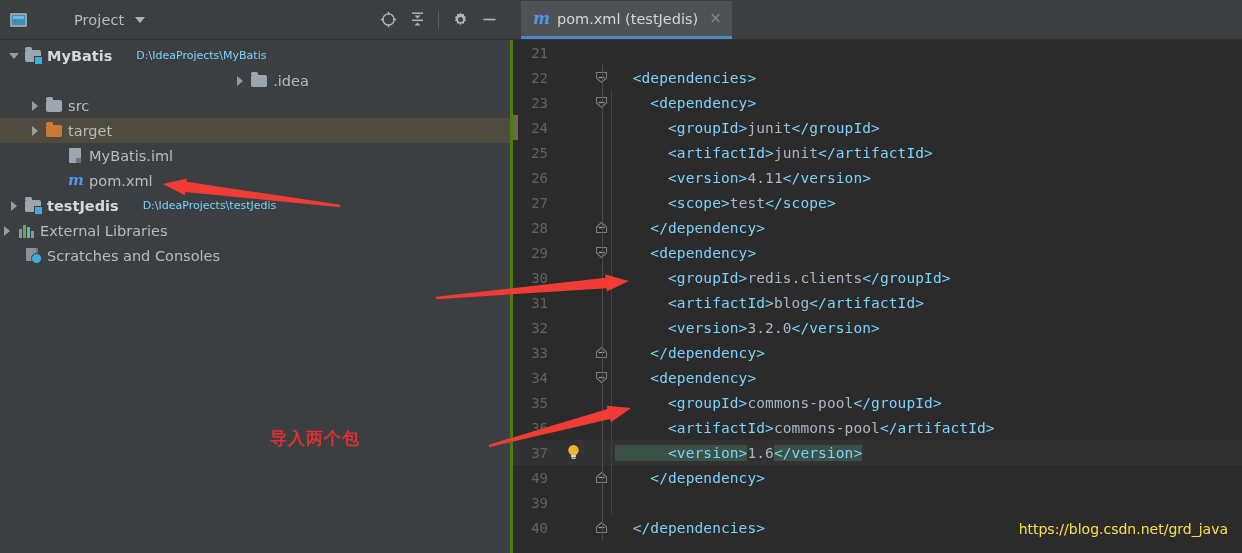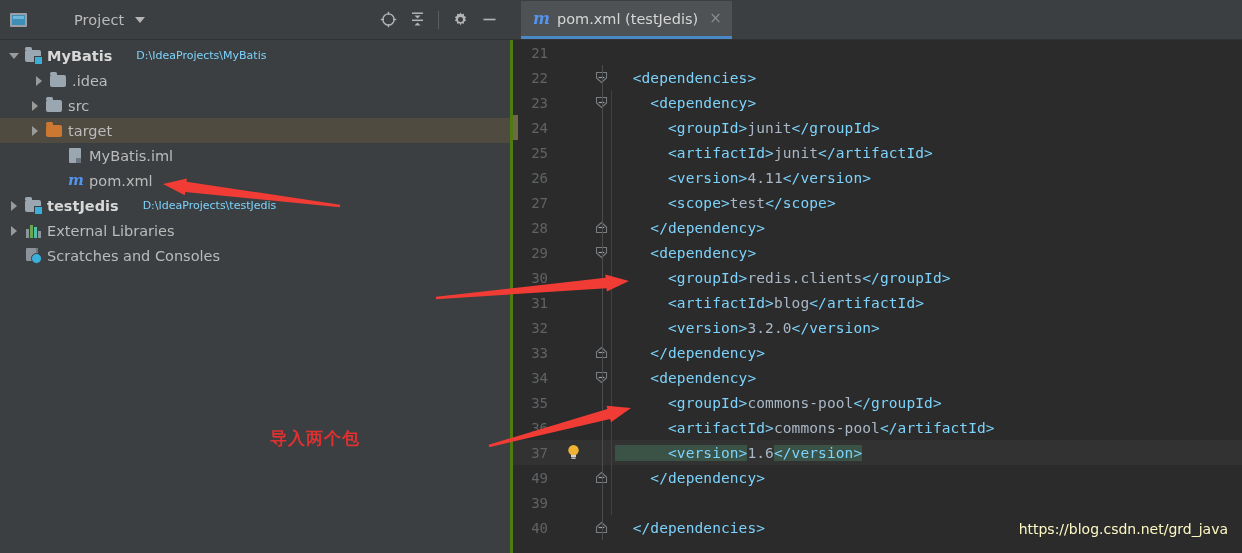--- a/index.html
+++ b/index.html
@@ -112,21 +112,21 @@
 
   
   .mod-stripe{position:absolute;left:0;top:0;width:5px;height:100%;background:#6e6a48;}
   
   .fm{position:absolute;left:4px;top:6px;width:14px;height:13px;}
   .fm svg{display:block;}
   
   .bulb{position:absolute;left:9px;top:4px;width:15px;height:17px;}
 
   .watermark{
-    position:absolute;right:14px;bottom:16px;color:#fef9c3;font-size:14px;
+    position:absolute;right:14px;bottom:16px;color:#fde047;font-size:14px;
     font-family:"DejaVu Sans","Liberation Sans",sans-serif;
   }
 
   
   .arrows{position:absolute;inset:0;pointer-events:none;}
 </style>
 </head>
 <body>
 
 <div id="app">
@@ -184,21 +184,21 @@
 
   <div class="body-row">
 
     <div class="tree" id="tree">
       <div class="row" style="padding-left: 7px;"><span class="twisty">
             <span class="tri-d"></span>
           </span>&nbsp;<span class="ico">
             <span class="f-folder"></span>
             <span class="badge-cy"></span>
           </span><span class="nm b">MyBatis</span><span class="path">D:\IdeaProjects\MyBatis</span></div>
-        <div class="row" style="padding-left: 32px;"><span class="twisty">
+        <div class="row" style="padding-left: 32px; justify-content: center;"><span class="twisty">
             <span class="tri-r"></span>
           </span>&nbsp;<span class="ico">
             <span class="f-folder"></span>
           </span><span class="nm">.idea</span></div>
         <div class="row" style="padding-left: 28px;"><span class="twisty">
             <span class="tri-r"></span>
           </span>&nbsp;<span class="ico">
             <span class="f-folder"></span>
           </span><span class="nm">src</span></div>
         <div class="row sel" style="padding-left: 28px;"><span class="twisty">
@@ -211,21 +211,21 @@
           </span><span class="nm">MyBatis.iml</span></div>
         <div class="row" style="padding-left: 49px;"><span class="twisty"></span>&nbsp;<span class="ico">
             <span class="f-m">m</span>
           </span><span class="nm">pom.xml</span></div>
         <div class="row" style="padding-left: 7px;"><span class="twisty">
             <span class="tri-r"></span>
           </span>&nbsp;<span class="ico">
             <span class="f-folder"></span>
             <span class="badge-cy"></span>
           </span><span class="nm b">testJedis</span><span class="path">D:\IdeaProjects\testJedis</span></div>
-        <div class="row" style="padding-left: 7px;"><span class="twisty">
+        <div class="row" style=""><span class="twisty">
             <span class="tri-r"></span>
           </span>&nbsp;<span class="ico">
             <span class="f-bars">
               <i style="background: rgb(141, 148, 155); height: 9px;"></i>
               <i style="background: rgb(106, 168, 79); height: 13px;"></i>
               <i style="background: rgb(79, 191, 168); height: 11px;"></i>
               <i style="background: rgb(141, 148, 155); height: 7px;"></i>
             </span>
           </span><span class="nm">External Libraries</span></div>
         <div class="row" style="padding-left: 7px;"><span class="twisty"></span>&nbsp;<span class="ico">

